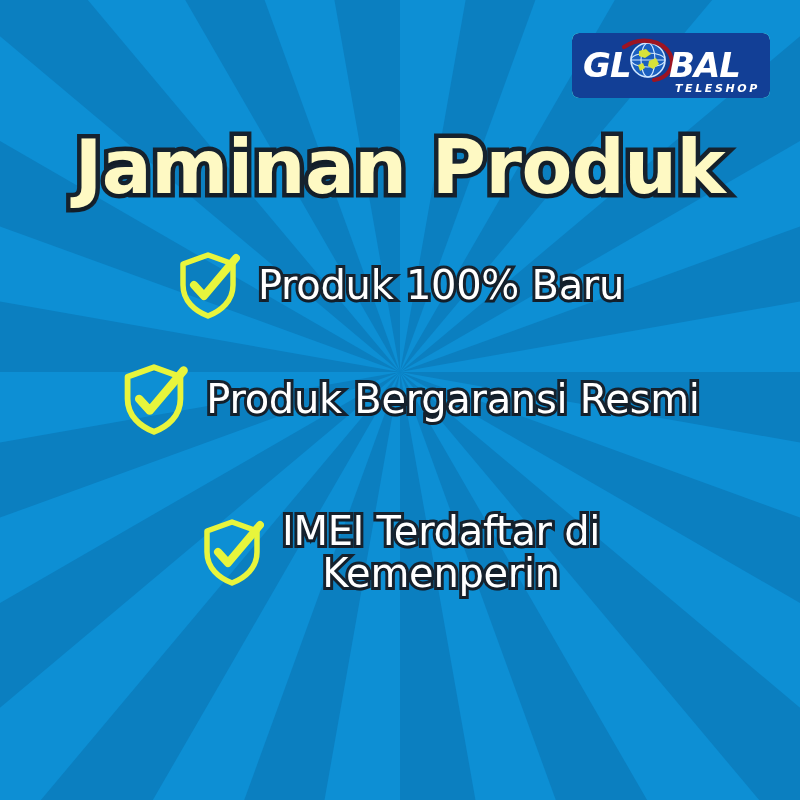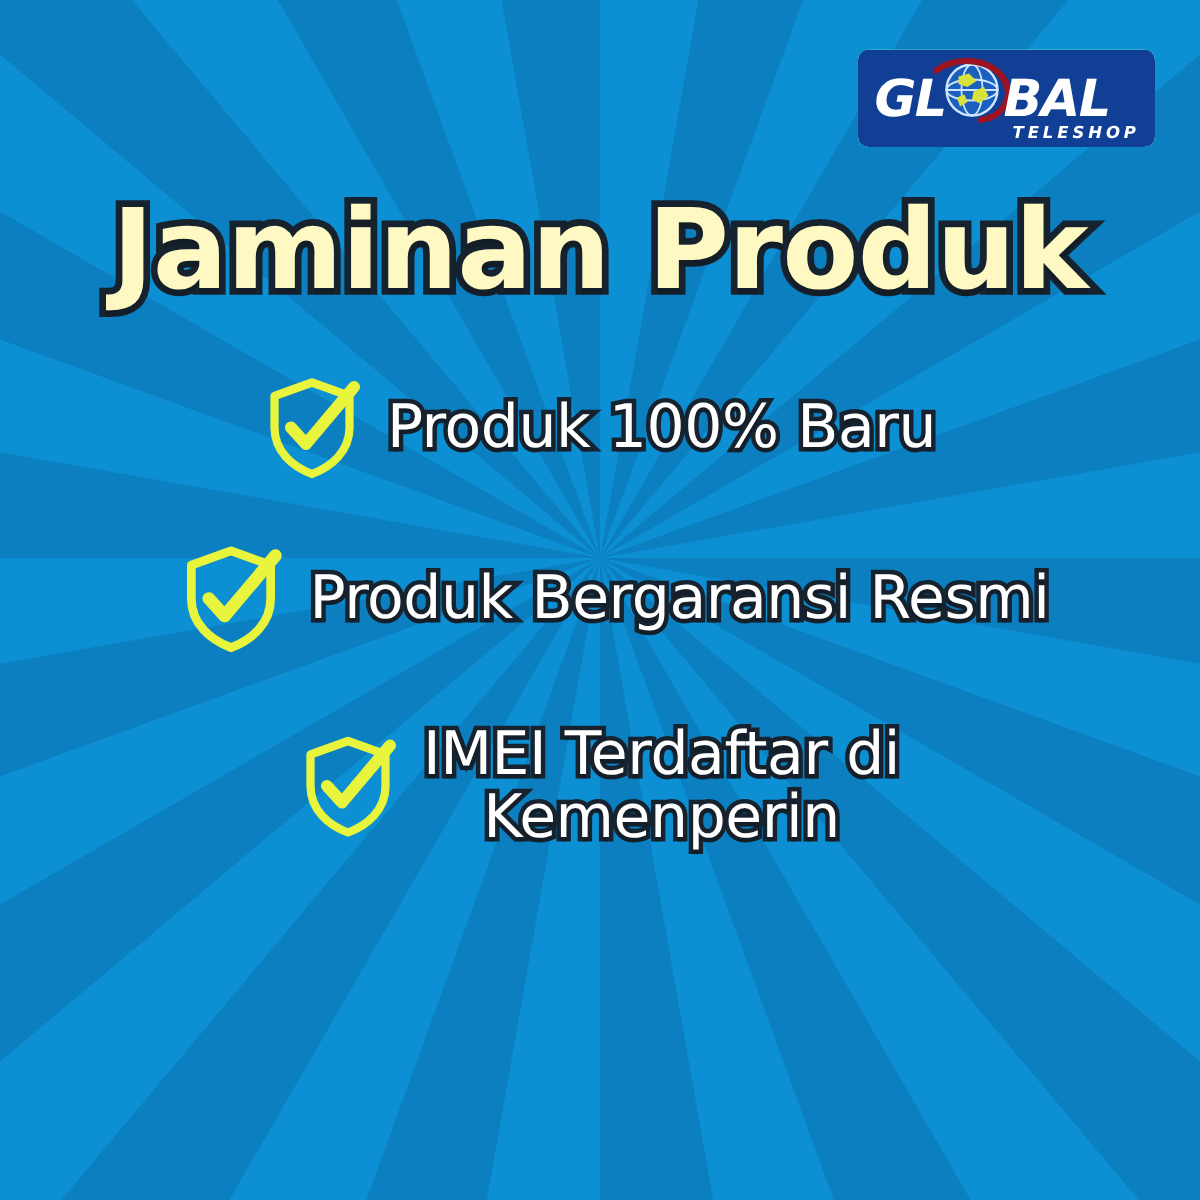--- a/index.html
+++ b/index.html
@@ -77,21 +77,21 @@
   .feature-row {
     display: flex;
     align-items: center;
     justify-content: center;
     gap: 18px;
     width: 800px;
   }
   .feature-row.r0 { margin-top: 0px;  }
   .feature-row.r1 { margin-top: 42px; }
   .feature-row.r2 { margin-top: 42px; padding-left: 20px; }
-  .feature-row.r3 { margin-top: 46px; }
+  .feature-row.r3 { margin-top: 74px; }
 
   .shield-icon { flex: 0 0 auto; display:block; }
   .feature-row.r0 .shield-icon { width: 64px; height: 70px; }
   .feature-row.r1 .shield-icon { width: 64px; height: 70px; }
   .feature-row.r2 .shield-icon { width: 68px; height: 74px; }
   .feature-row.r3 .shield-icon { width: 64px; height: 70px; }
 
   .feature-label {
     color: #ffffff;
     font-family: "DejaVu Sans", sans-serif;

